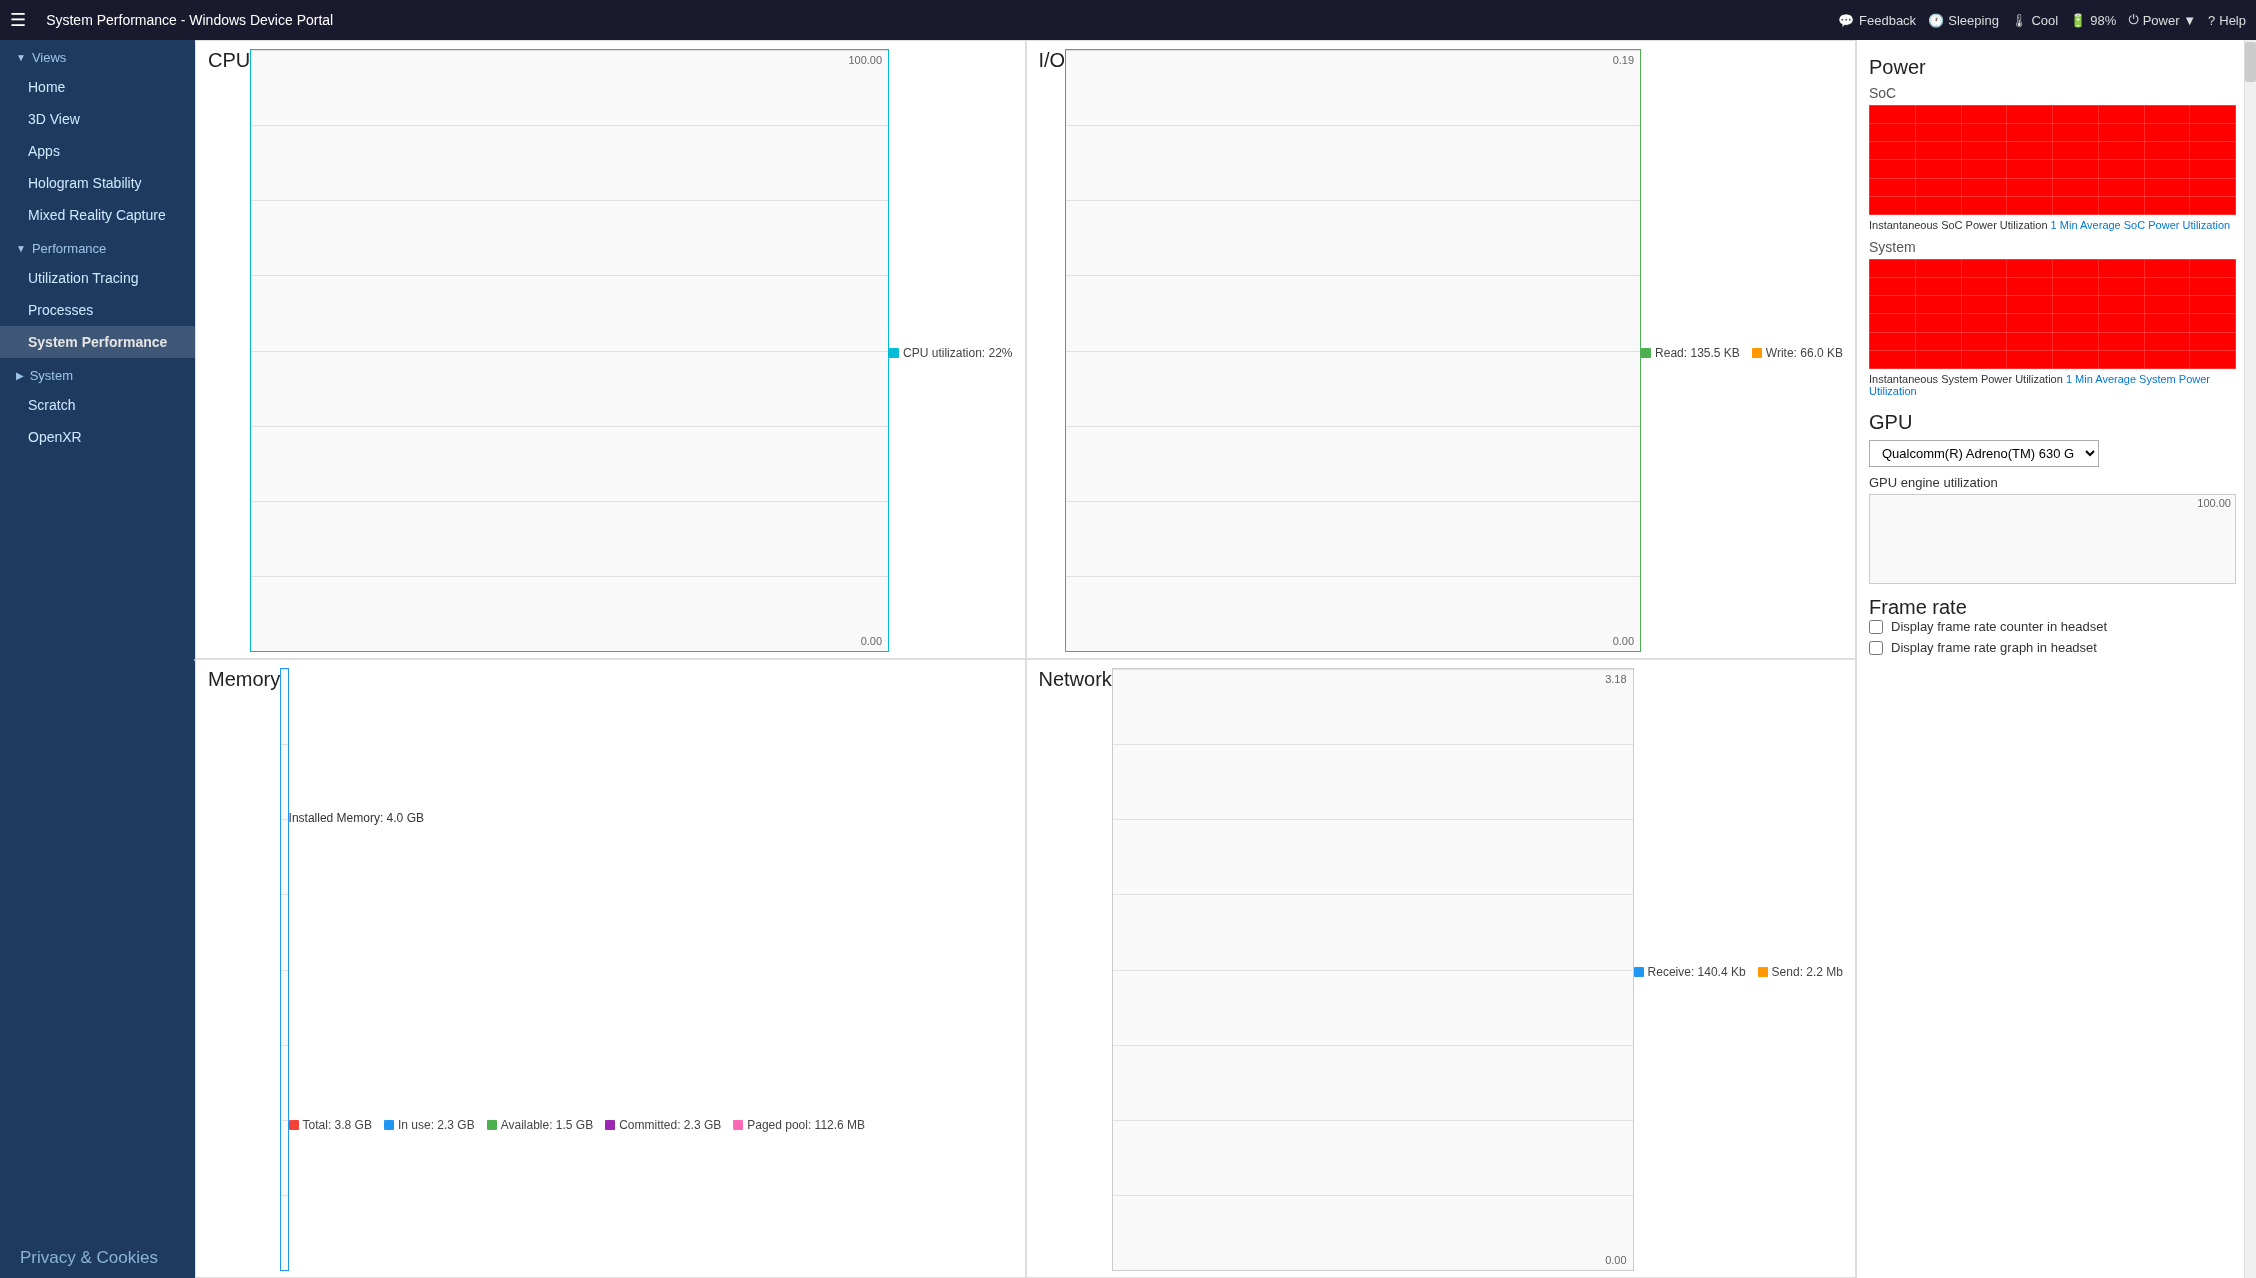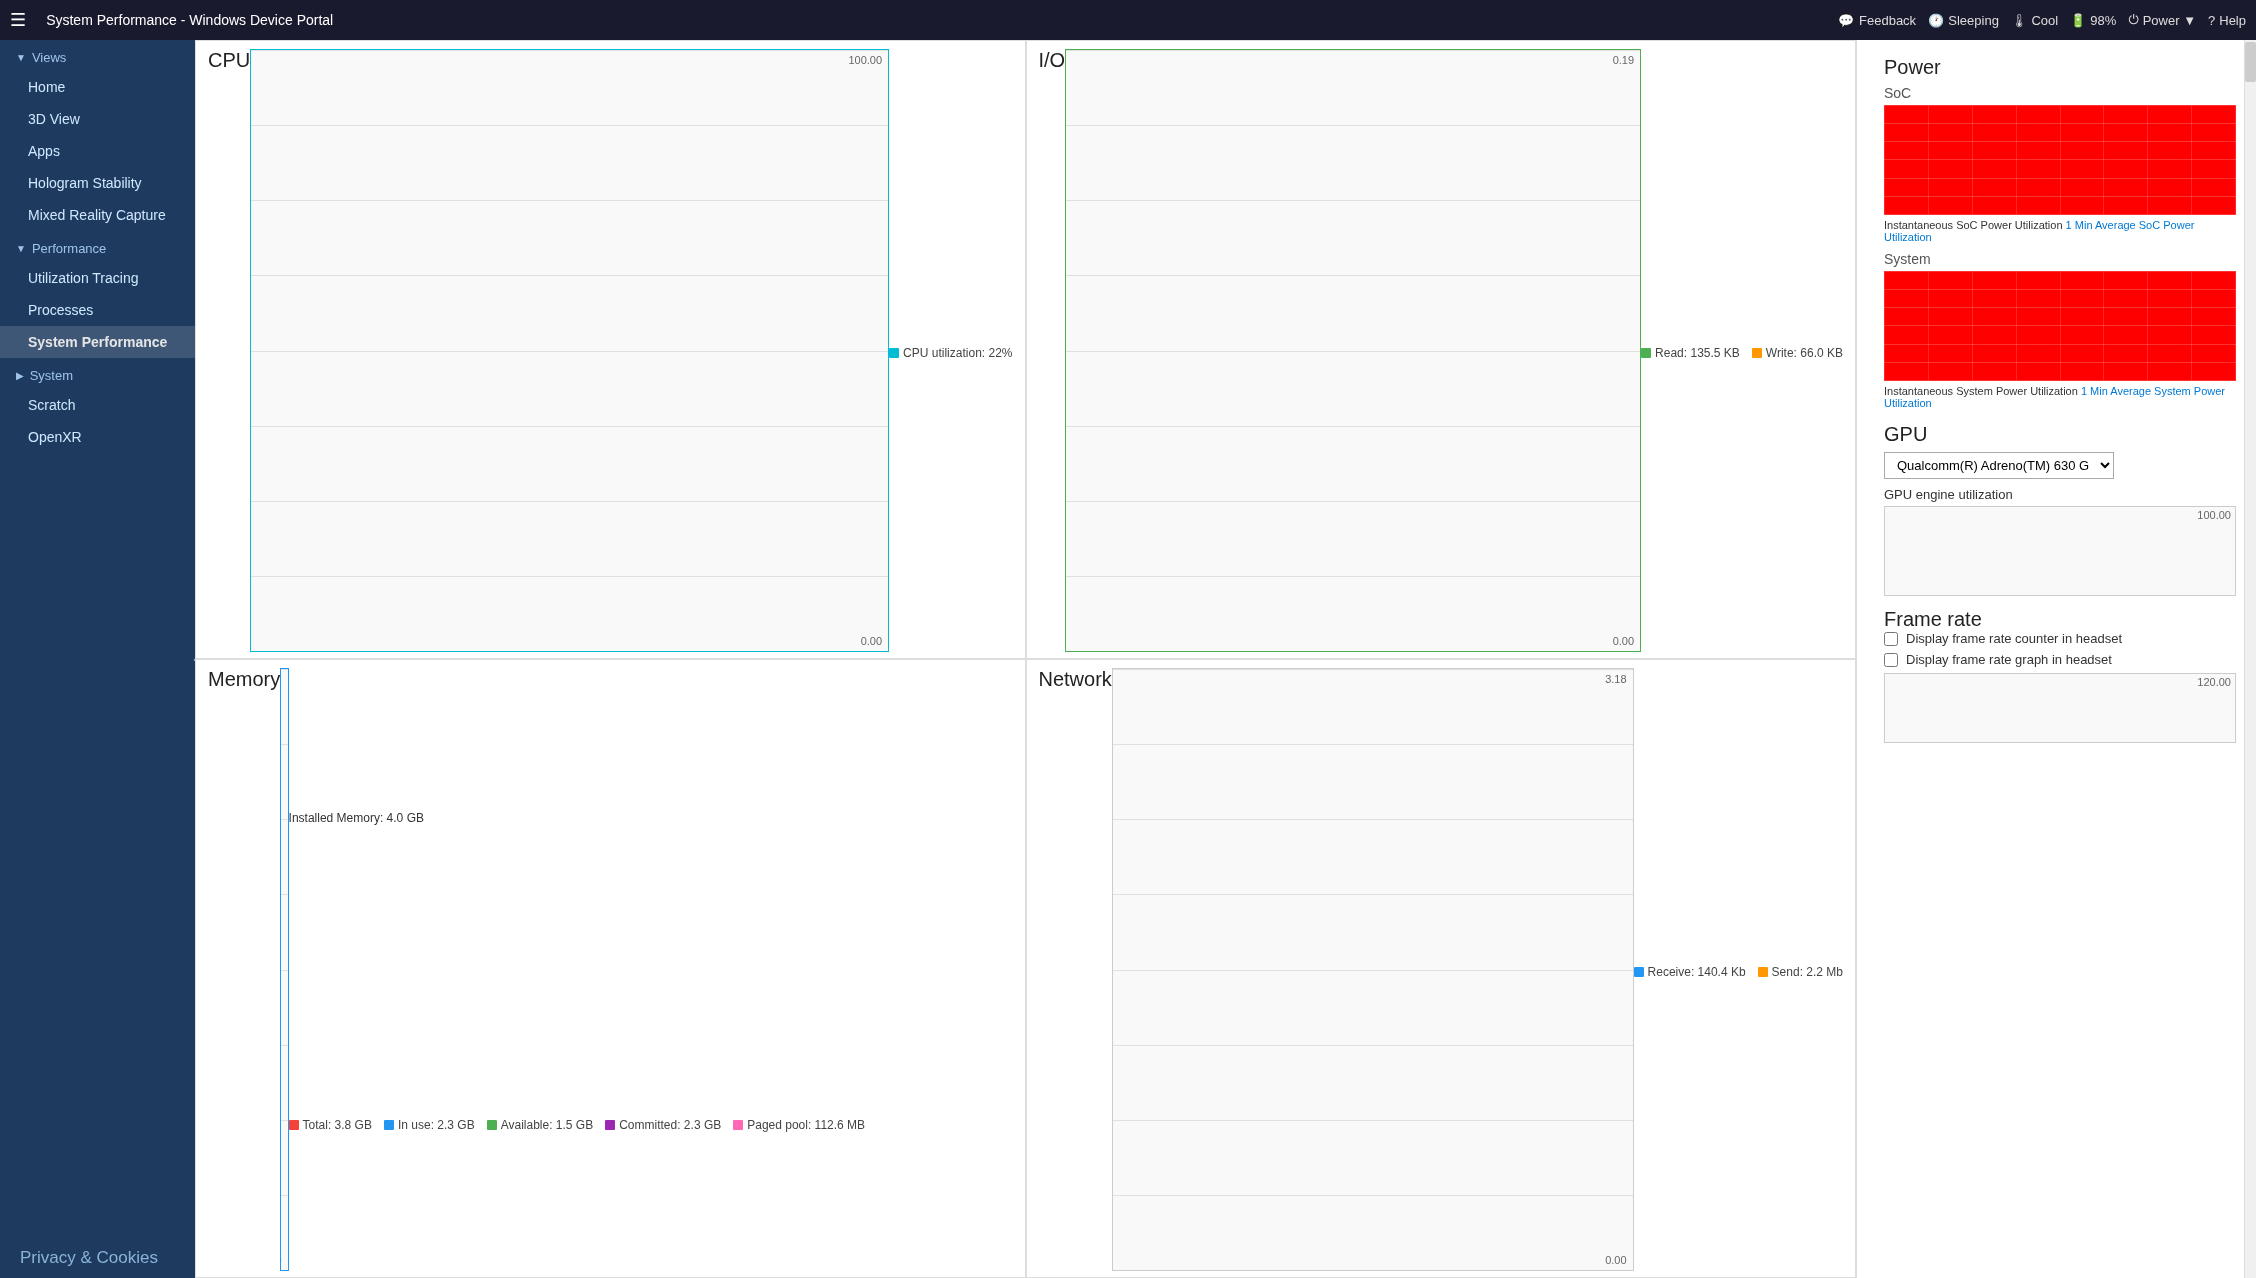--- a/index.html
+++ b/index.html
@@ -202,21 +202,21 @@
       width: 100%;
       height: 40px;
       background: #ccc;
       border-radius: 2px;
       margin-top: 2px;
     }
 
     #right-content {
       flex: 1;
       overflow-y: hidden;
-      padding: 10px 20px 10px 27px;
+      padding: 10px 20px 10px 12px;
       display: flex;
       flex-direction: column;
       gap: 0;
     }
 
     .right-section-title {
       font-size: 20px;
       font-weight: 300;
       color: #222;
       margin-bottom: 6px;
@@ -629,22 +629,19 @@
         <div class="frame-rate-section">
           <h2 class="frame-rate-title">Frame rate</h2>
           <label class="checkbox-row">
             <input type="checkbox" style="">
             <span>Display frame rate counter in headset</span>
           </label>
           <label class="checkbox-row">
             <input type="checkbox" style="">
             <span>Display frame rate graph in headset</span>
           </label>
-          <div class="frame-rate-chart">
-            <span class="frame-rate-max">120.00</span>
-          </div>
         </div>
 
       </div>
     </div>
 
   </div>
 </div>
 
 </body></html>

